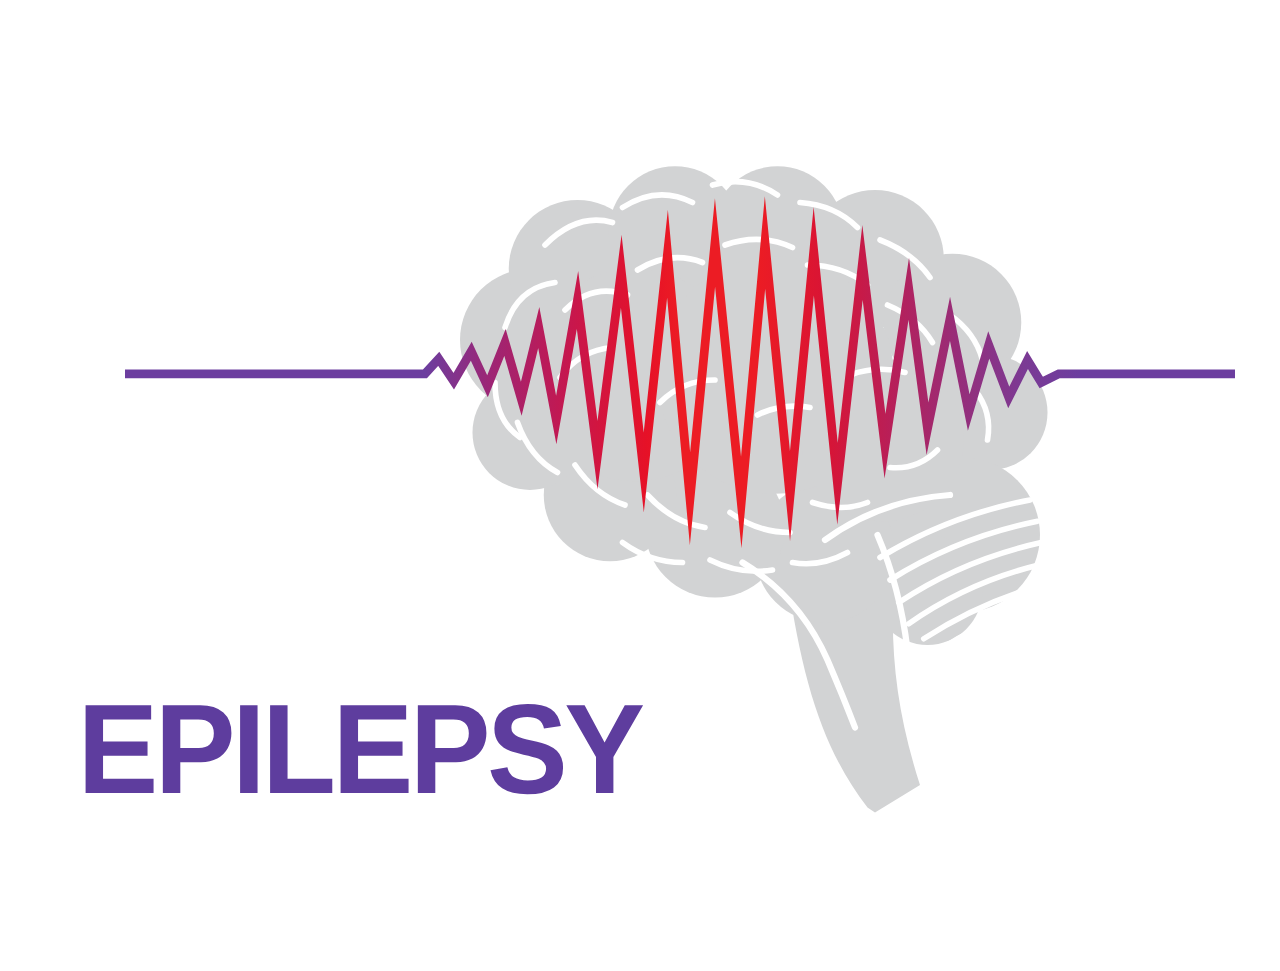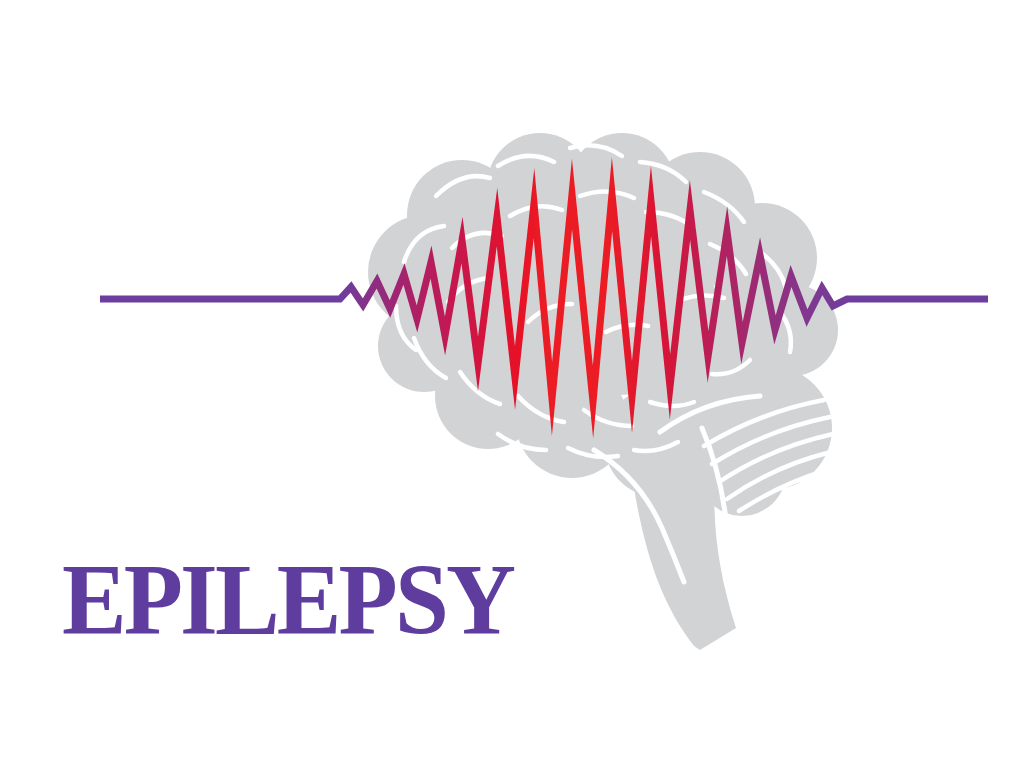--- a/index.html
+++ b/index.html
@@ -7,21 +7,21 @@
     --gyri:#FFFFFF;
     --title:#5E3D9E;
     --bg:#FFFFFF;
   }
   html,body{margin:0;padding:0;background:var(--bg);}
   .canvas{
     position:relative;
     width:1024px;height:777px;
     background:var(--bg);
     overflow:hidden;
-    font-family:Liberation Serif, serif;
+    font-family:Liberation Sans, sans-serif;
   }
   .graphic{position:absolute;left:0;top:0;}
   .brain-fill{fill:var(--brain);stroke:none;}
   .gyri{fill:none;stroke:var(--gyri);stroke-width:4.5;stroke-linecap:round;}
   .sep{fill:none;stroke:var(--gyri);stroke-width:5;stroke-linecap:round;}
   .wave{fill:none;stroke:url(#waveGradient);stroke-linejoin:miter;stroke-miterlimit:30;stroke-linecap:butt;}
   .title{
     position:absolute;
     left:62px;top:541px;
     font-size:102px;

